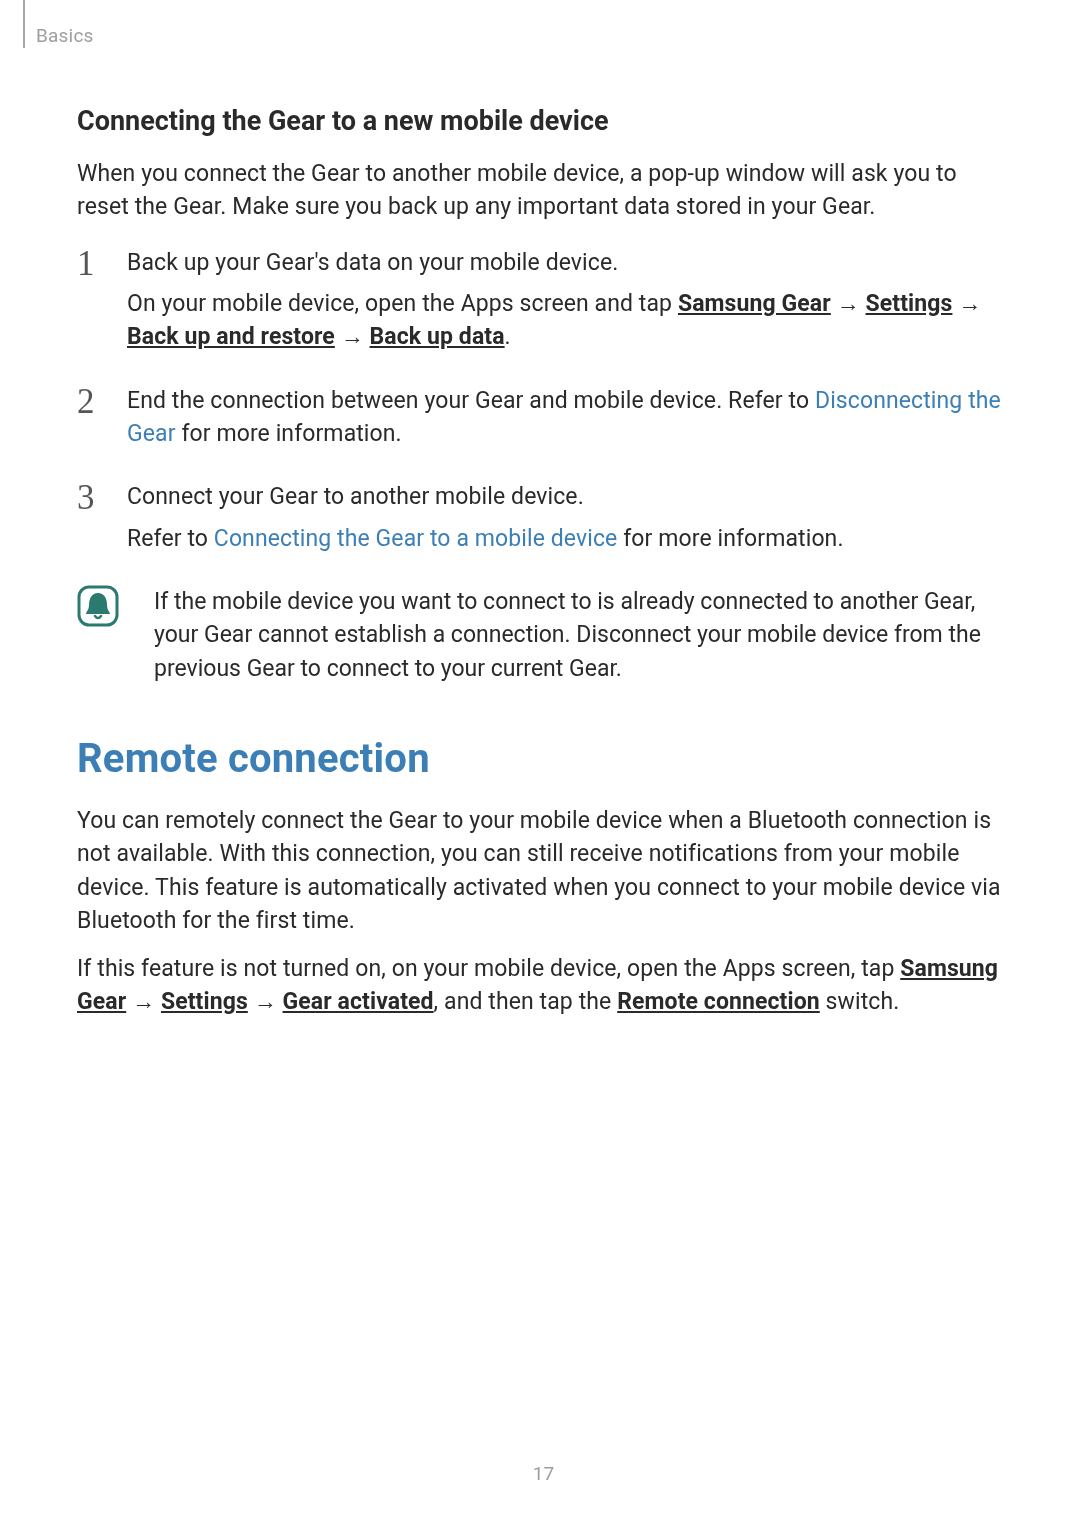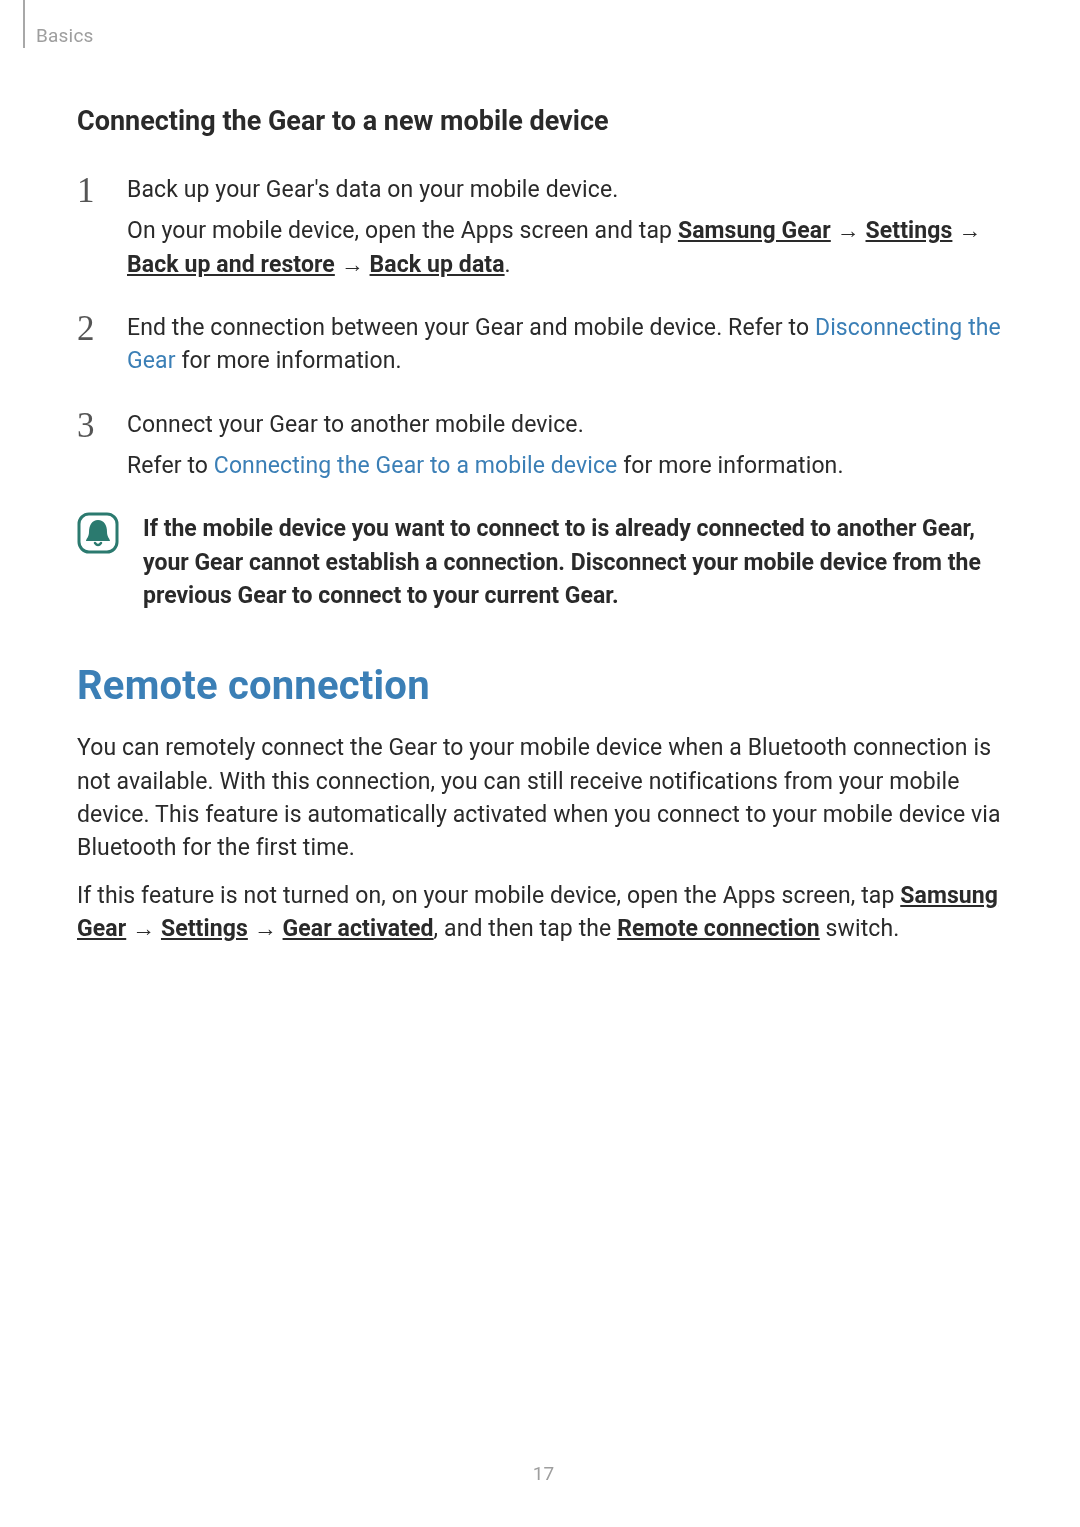--- a/index.html
+++ b/index.html
@@ -30,21 +30,21 @@
   .content {
     position: absolute;
     left: 77px;
     top: 105px;
     width: 925px;
   }
   .sub-heading {
     font-size: 27px;
     font-weight: 700;
     color: #2a2a2a;
-    margin-bottom: 36px;
+    margin-bottom: 20px;
   }
   .body-text {
     font-size: 23px;
     line-height: 1.45;
     color: #2a2a2a;
     letter-spacing: 0.1px;
   }
   .intro {
     margin-bottom: 22px;
   }
@@ -67,23 +67,22 @@
   }
   .step-body p {
     font-size: 23px;
     line-height: 1.45;
     margin-bottom: 8px;
   }
   .bold { font-weight: 700; text-decoration: underline; }
   .link { color: #3b7fb6; }
   .note {
     display: flex;
-    gap: 24px;
+    gap: 35px;
     margin-bottom: 50px;
-    font-weight: bold;
   }
   .note-icon {
     flex: 0 0 42px;
     height: 42px;
   }
   .note-icon svg { width: 42px; height: 42px; }
   .note-text {
     flex: 1;
     font-size: 23px;
     line-height: 1.45;
@@ -111,20 +110,21 @@
 </head>
 <body>
 
 <div class="header-mark"></div>
 <div class="breadcrumb">Basics</div>
 
 <div class="content">
 
   <div class="sub-heading">Connecting the Gear to a new mobile device</div>
 
+  <p class="body-text intro">When you connect the Gear to another mobile device, a pop-up window will ask you to reset the Gear. Make sure you back up any important data stored in your Gear.</p>
 
   <div class="step">
     <div class="step-num">1</div>
     <div class="step-body">
       <p class="body-text">Back up your Gear's data on your mobile device.</p>
       <p class="body-text">
         <span>On your mobile device, open the Apps screen and tap </span><span class="bold">Samsung Gear</span><span class="arrow-glyph"> → </span><span class="bold">Settings</span><span class="arrow-glyph"> → </span><span class="bold">Back up and restore</span><span class="arrow-glyph"> → </span><span class="bold">Back up data</span><span>.</span>
       </p>
     </div>
   </div>

